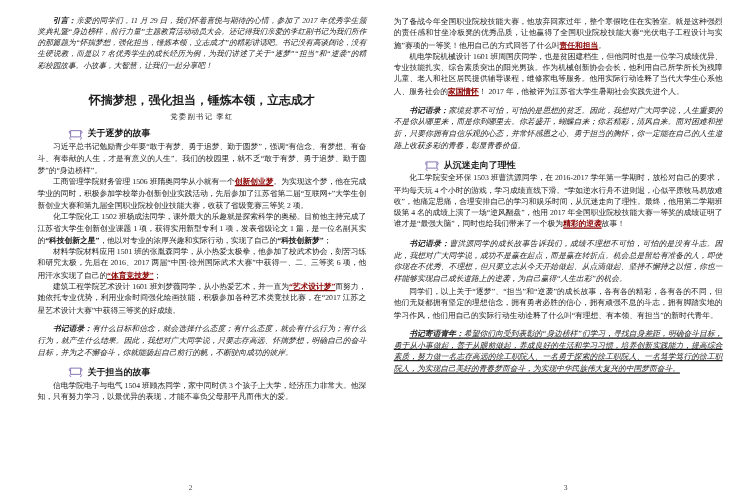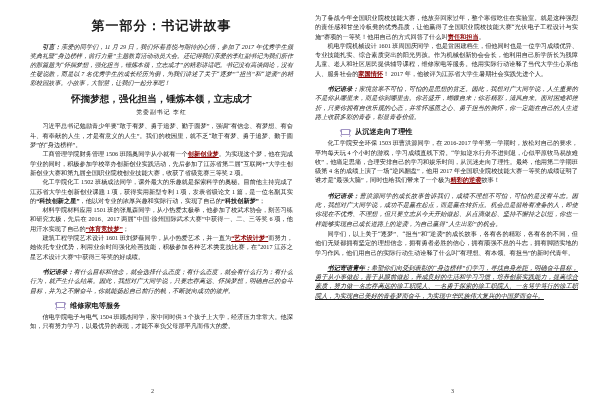--- a/index.html
+++ b/index.html
@@ -3,69 +3,80 @@
 <meta charset="utf-8">
 <style>
   html,body{margin:0;padding:0;background:#ffffff;}
   body{width:600px;height:400px;overflow:hidden;font-family:"Liberation Serif",serif;color:#1c1c1c;}
   .spread{display:flex;width:600px;height:400px;}
   .page{position:relative;box-sizing:border-box;height:400px;}
   .page-left{width:305px;padding:13px 12px 0 30px;}
   .page-right{width:295px;padding:13px 22px 0 10px;}
   .doc-title{font-family:"Liberation Sans",sans-serif;font-weight:bold;font-size:13px;text-align:center;margin:4px 0 8px 0;letter-spacing:1px;}
   .intro{font-style:italic;font-size:6.1px;line-height:9.1px;text-align:justify;text-indent:2em;margin:0 0 4px 0;}
-  .h2{font-family:"Liberation Sans",sans-serif;font-weight:bold;font-size:9.5px;text-align:center;margin:5px 0 2px 0;}
+  .h2{font-family:"Liberation Sans",sans-serif;font-weight:bold;font-size:9.5px;text-align:center;margin:16px 0 2px 0;}
   .byline{font-size:5.9px;text-align:center;margin:0 0 4px 0;letter-spacing:1px;}
   .sec-head{display:flex;align-items:center;gap:3px;margin:3px 0 1px 24px;}
   .sec-head .sec-title{font-family:"Liberation Sans",sans-serif;font-weight:bold;font-size:7.2px;}
   .sec-icon{width:13px;height:9px;flex:0 0 auto;}
   p.body{margin:0;font-size:6.2px;line-height:9.3px;text-align:justify;text-indent:2em;}
   p.noindent{text-indent:0;}
   p.quote{margin:6px 0 0 0;font-size:6.2px;line-height:9.3px;text-align:justify;text-indent:2em;font-style:italic;}
   p.quote-underline span{text-decoration:underline;}
   .rb{font-weight:bold;color:#8b0000;text-decoration:underline;}
   .b{font-weight:bold;}
   .bq{font-weight:bold;}
   .pagenum{position:absolute;bottom:6px;left:0;right:0;text-align:center;font-size:6px;color:#333;}
   .gap-sm{height:3px;}
 </style>
 </head>
 <body>
 
 <div class="spread">
 
   <div class="page page-left">
-    <div class="doc-title">第一部分：书记讲故事</div>
 
     <p class="intro"><span class="bq">引言：</span><span>亲爱的同学们，11 月 29 日，我们怀着喜悦与期待的心情，参加了 2017 年优秀学生颁奖典礼暨“身边榜样，前行力量”主题教育活动动员大会。还记得我们亲爱的李红副书记为我们所作的那篇题为“怀揣梦想，强化担当，锤炼本领，立志成才”的精彩讲话吧。书记没有高谈阔论，没有生硬说教，而是以 7 名优秀学生的成长经历为例，为我们讲述了关于“逐梦”“担当”和“逆袭”的精彩校园故事。小故事，大智慧，让我们一起分享吧！</span></p>
 
     <div class="h2">怀揣梦想，强化担当，锤炼本领，立志成才</div>
     <div class="byline">党委副书记  李红</div>
 
+    <div class="sec-head">
+      <svg class="sec-icon" viewBox="0 0 26 18">
+        <g fill="none" stroke="#8a7ab5" stroke-width="1.6">
+          <path d="M5,3 h16 v10 h-16 z"></path>
+          <path d="M5,3 c-3,0 -3,5 0,5"></path>
+          <path d="M21,3 c3,0 3,5 0,5"></path>
+          <path d="M5,13 c-2,0 -2,4 1,4"></path>
+          <path d="M21,13 c2,0 2,4 -1,4"></path>
+        </g>
+      </svg>
+      <span class="sec-title">关于逐梦的故事</span>
+    </div>
 
     <p class="body"><span>习近平总书记勉励青少年要“敢于有梦、勇于追梦、勤于圆梦”，强调“有信念、有梦想、有奋斗、有奉献的人生，才是有意义的人生”。我们的校园里，就不乏“敢于有梦、勇于追梦、勤于圆梦”的“身边榜样”。</span></p>
     <p class="body"><span>工商管理学院财务管理 1506 班隋奥同学从小就有一个</span><span class="rb">创新创业梦</span><span>。为实现这个梦，他在完成学业的同时，积极参加学校举办创新创业实践活动，先后参加了江苏省第二届“互联网+”大学生创新创业大赛和第九届全国职业院校创业技能大赛，收获了省级竞赛三等奖 2 项。</span></p>
     <p class="body"><span>化工学院化工 1502 班杨成法同学，课外最大的乐趣就是探索科学的奥秘。目前他主持完成了江苏省大学生创新创业课题 1 项，获得实用新型专利 1 项，发表省级论文 1 篇，是一位名副其实的</span><span class="b">“科技创新之星”</span><span>，他以对专业的浓厚兴趣和实际行动，实现了自己的</span><span class="b">“科技创新梦”</span><span>；</span></p>
     <p class="body"><span>材料学院材料应用 1501 班的张胤森同学，从小热爱太极拳，他参加了校武术协会，刻苦习练和研究太极，先后在 2016、2017 两届“中国·徐州国际武术大赛”中获得一、二、三等奖 6 项，他用汗水实现了自己的</span><span class="rb">“体育竞技梦”</span><span>；</span></p>
     <p class="body"><span>建筑工程学院艺术设计 1601 班刘梦薇同学，从小热爱艺术，并一直为</span><span class="rb">“艺术设计梦”</span><span>而努力，她依托专业优势，利用业余时间强化绘画技能，积极参加各种艺术类竞技比赛，在“2017 江苏之星艺术设计大赛”中获得三等奖的好成绩。</span></p>
 
     <p class="quote"><span class="bq">书记语录：</span><span>有什么目标和信念，就会选择什么态度；有什么态度，就会有什么行为；有什么行为，就产生什么结果。因此，我想对广大同学说，只要志存高远、怀揣梦想，明确自己的奋斗目标，并为之不懈奋斗，你就能扬起自己前行的帆，不断驶向成功的彼岸。</span></p>
 
     <div class="gap-sm"></div>
     <div class="sec-head">
       <svg class="sec-icon" viewBox="0 0 26 18">
         <g fill="none" stroke="#8a7ab5" stroke-width="1.6">
           <path d="M5,3 h16 v10 h-16 z"></path>
           <path d="M5,3 c-3,0 -3,5 0,5"></path>
           <path d="M21,3 c3,0 3,5 0,5"></path>
           <path d="M5,13 c-2,0 -2,4 1,4"></path>
           <path d="M21,13 c2,0 2,4 -1,4"></path>
         </g>
       </svg>
-      <span class="sec-title">维修家电等服务</span>
+      <span class="sec-title">关于担当的故事</span>
     </div>
     <p class="body"><span>信电学院电子与电气 1504 班顾杰同学，家中同时供 3 个孩子上大学，经济压力非常大。他深知，只有努力学习，以最优异的表现，才能不辜负父母那平凡而伟大的爱。</span></p>
 
     <div class="pagenum">2</div>
   </div>
 
   <div class="page page-right">
     <p class="body noindent"><span>为了备战今年全国职业院校技能大赛，他放弃回家过年，整个寒假吃住在实验室。就是这种强烈的责任感和甘坐冷板凳的优秀品质，让他赢得了全国职业院校技能大赛“光伏电子工程设计与实施”赛项的一等奖！他用自己的方式回答了什么叫</span><span class="rb">责任和担当</span><span>。</span></p>
     <p class="body"><span>机电学院机械设计 1601 班周国庆同学，也是贫困建档生，但他同时也是一位学习成绩优异、专业技能扎实、综合素质突出的阳光男孩。作为机械创新协会会长，他利用自己所学所长为残障儿童、老人和社区居民提供辅导课程，维修家电等服务。他用实际行动诠释了当代大学生心系他人、服务社会的</span><span class="rb">家国情怀</span><span>！ 2017 年，他被评为江苏省大学生暑期社会实践先进个人。</span></p>
 

